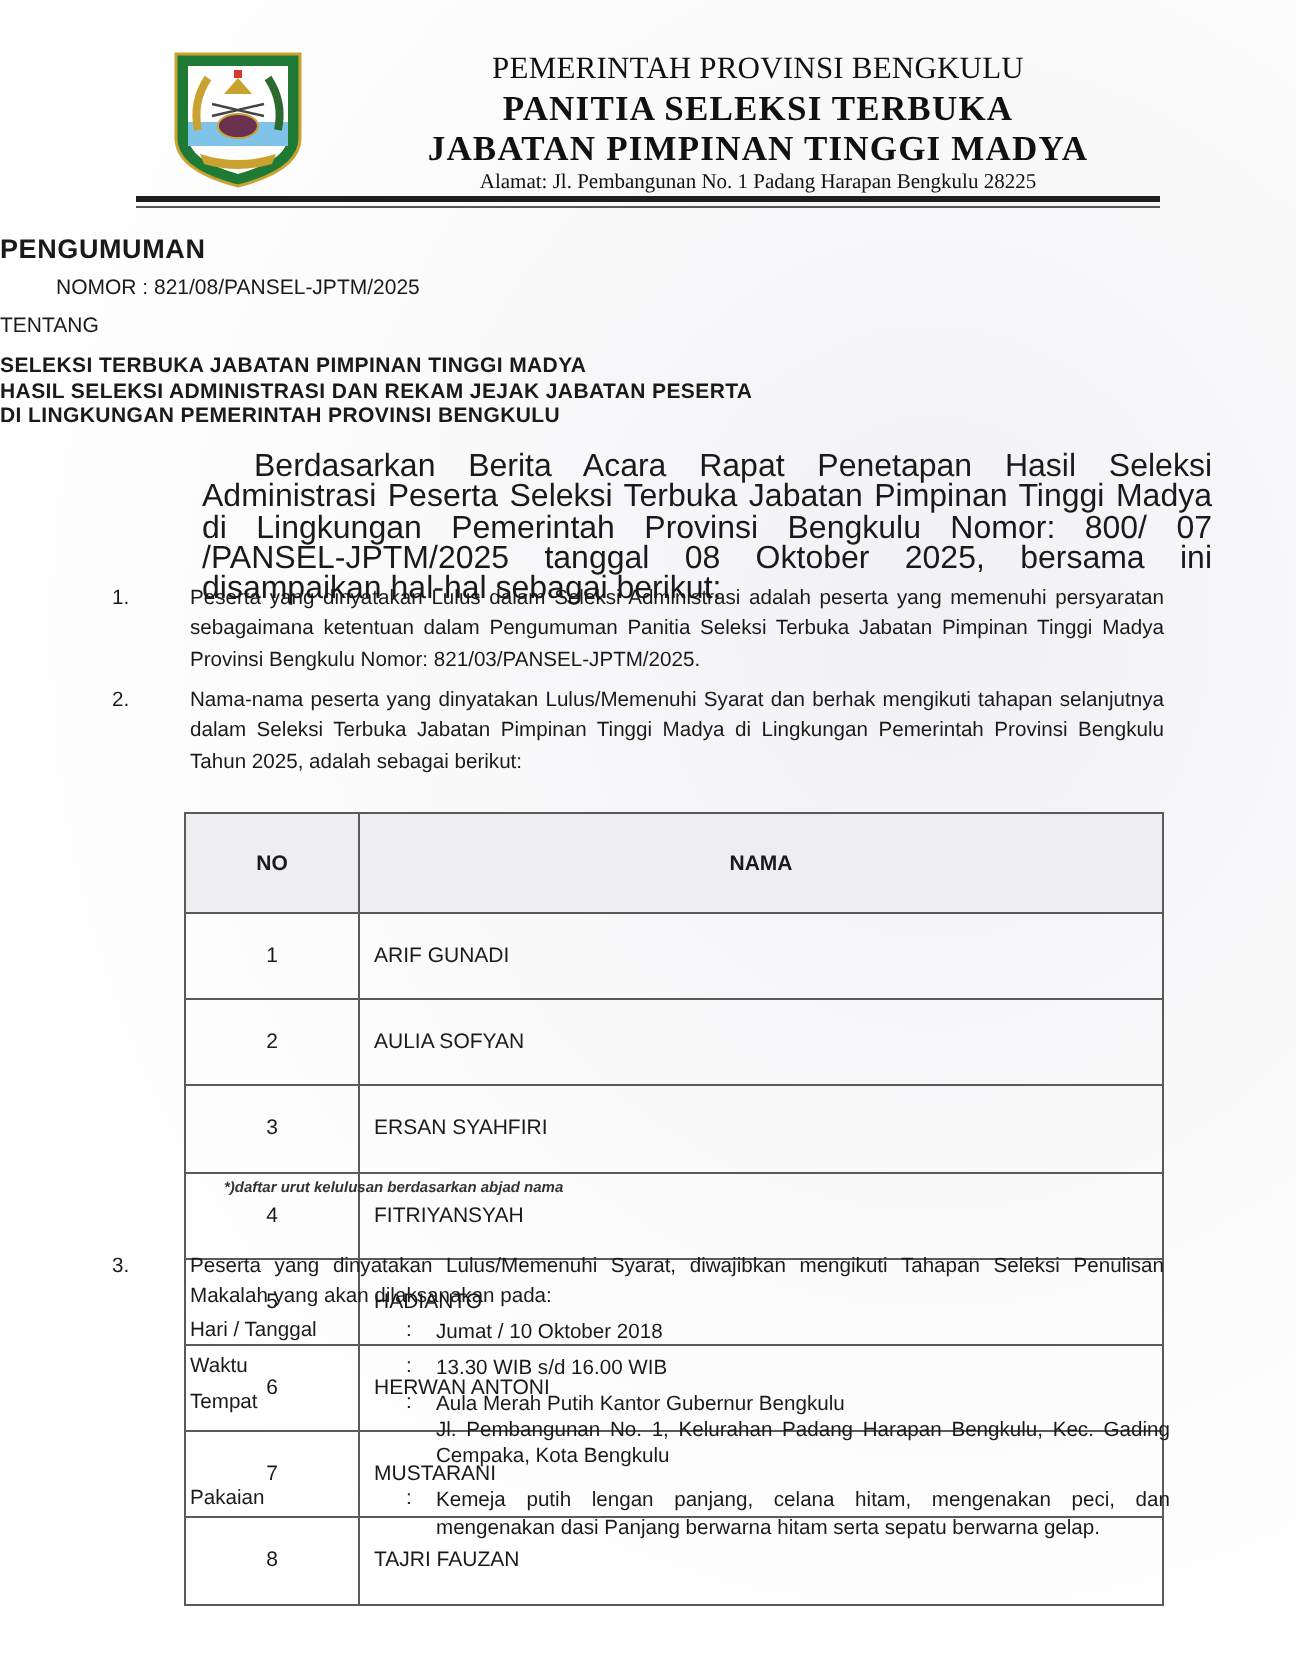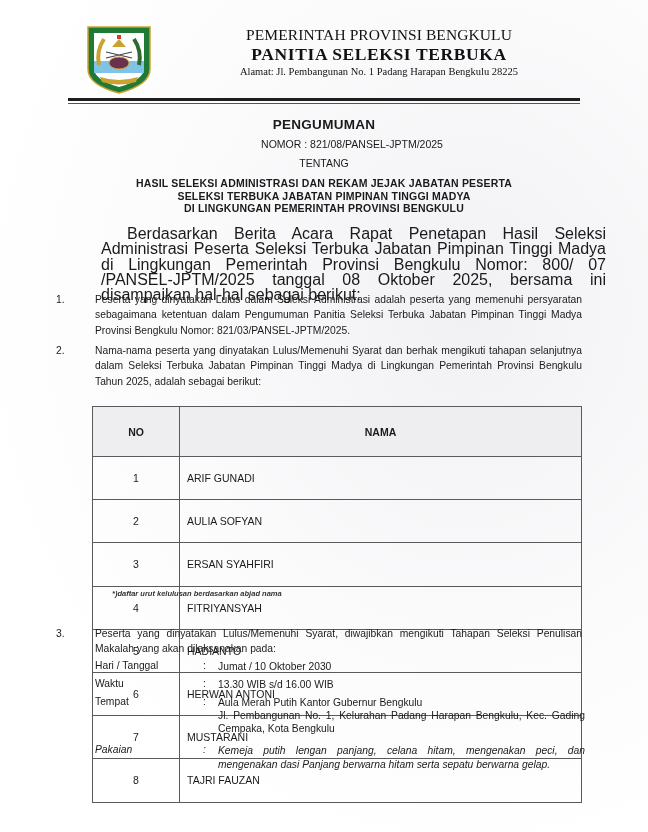--- a/index.html
+++ b/index.html
@@ -22,21 +22,21 @@
     position: absolute; left: 200px; top: 26px; width: 358px; text-align: center;
     font-family: "Liberation Serif", serif; color: #111;
   }
   .kop .l1 { font-size: 15.5px; letter-spacing: 0.1px; line-height: 18px; }
   .kop .l2 { font-size: 17.5px; font-weight: bold; line-height: 20px; letter-spacing: 0.6px; }
   .kop .l3 { font-size: 17.5px; font-weight: bold; line-height: 20px; letter-spacing: 0.6px; }
   .kop .l4 { font-size: 10.5px; line-height: 14px; margin-top: 1px; }
   .rule-thick { position: absolute; left: 68px; top: 98px; width: 512px; height: 3px; background: #1e1e1e; }
   .rule-thin  { position: absolute; left: 68px; top: 103px; width: 512px; height: 1px; background: #555; }
 
-  .center { position: absolute; left: 0; width: 648px; text-align: center; }
+  .center { position: absolute; left: 0; width: 648px; }
   .title { top: 117px; font-size: 13.5px; font-weight: bold; letter-spacing: 0.3px; }
   .nomor { top: 138px; font-size: 10.5px; padding-left: 28px; }
   .tentang { top: 157px; font-size: 10.5px; }
   .subject { top: 177px; font-size: 10.5px; font-weight: bold; line-height: 12.5px; letter-spacing: 0.2px; }
 
   .para {
     position: absolute; left: 65px; width: 505px; font-size: 16px; line-height: 15.3px;
     text-align: justify; text-align-last: left; margin-left: 36px;
   }
   .para.intro { top: 226px; text-indent: 26px; }
@@ -85,31 +85,32 @@
       <rect x="31" y="10" width="4" height="4" fill="#d43a2a"></rect>
       <ellipse cx="33" cy="38" rx="10" ry="6" fill="#6a3050" stroke="#c9a230" stroke-width="1"></ellipse>
       <path d="M20 27 L46 33 M46 27 L20 33" stroke="#444" stroke-width="1.2"></path>
       <path d="M14 52 Q33 58 52 52 L50 57 Q33 62 16 57 Z" fill="#c9a230"></path>
     </svg>
   </div>
 
   <div class="kop">
     <div class="l1">PEMERINTAH PROVINSI BENGKULU</div>
     <div class="l2">PANITIA SELEKSI TERBUKA</div>
+    <div class="l3">JABATAN PIMPINAN TINGGI MADYA</div>
     <div class="l4">Alamat: Jl. Pembangunan No. 1 Padang Harapan Bengkulu 28225</div>
   </div>
   <div class="rule-thick"></div>
   <div class="rule-thin"></div>
 
   <div class="center title">PENGUMUMAN</div>
   <div class="center nomor">NOMOR : 821/08/PANSEL-JPTM/2025</div>
   <div class="center tentang">TENTANG</div>
   <div class="center subject">
+    <div>SELEKSI TERBUKA JABATAN PIMPINAN TINGGI MADYA</div>
     <div>HASIL SELEKSI ADMINISTRASI DAN REKAM JEJAK JABATAN PESERTA</div>
-    <div>SELEKSI TERBUKA JABATAN PIMPINAN TINGGI MADYA</div>
     <div>DI LINGKUNGAN PEMERINTAH PROVINSI BENGKULU</div>
   </div>
 
   <div class="para intro">Berdasarkan Berita Acara Rapat Penetapan Hasil Seleksi Administrasi Peserta Seleksi Terbuka Jabatan Pimpinan Tinggi Madya di Lingkungan Pemerintah Provinsi Bengkulu Nomor: 800/ 07 /PANSEL-JPTM/2025 tanggal 08 Oktober 2025, bersama ini disampaikan hal-hal sebagai berikut:</div>
 
   <div class="item item1">
     <span class="num">1.</span>
     <div class="txt">Peserta yang dinyatakan Lulus dalam Seleksi Administrasi adalah peserta yang memenuhi persyaratan sebagaimana ketentuan dalam Pengumuman Panitia Seleksi Terbuka Jabatan Pimpinan Tinggi Madya Provinsi Bengkulu Nomor: 821/03/PANSEL-JPTM/2025.</div>
   </div>
 
@@ -164,35 +165,35 @@
 
   <div class="item item3">
     <span class="num">3.</span>
     <div class="txt">Peserta yang dinyatakan Lulus/Memenuhi Syarat, diwajibkan mengikuti Tahapan Seleksi Penulisan Makalah yang akan dilaksanakan pada:</div>
   </div>
 
   <div class="sched">
     <div class="srow">
       <span class="lbl">Hari / Tanggal</span>
       <span class="colon">:</span>
-      <div class="val">Jumat / 10 Oktober 2030</div>
+      <div class="val">Jumat / 10 Oktober 2018</div>
     </div>
     <div class="srow">
       <span class="lbl">Waktu</span>
       <span class="colon">:</span>
       <div class="val">13.30 WIB s/d 16.00 WIB</div>
     </div>
     <div class="srow">
       <span class="lbl">Tempat</span>
       <span class="colon">:</span>
       <div class="val">
         <div>Aula Merah Putih Kantor Gubernur Bengkulu</div>
         <div>Jl. Pembangunan No. 1, Kelurahan Padang Harapan Bengkulu, Kec. Gading Cempaka, Kota Bengkulu</div>
       </div>
     </div>
-    <div class="srow" style="margin-top:9px;font-style:italic;">
+    <div class="srow" style="margin-top:9px;">
       <span class="lbl">Pakaian</span>
       <span class="colon">:</span>
       <div class="val">Kemeja putih lengan panjang, celana hitam, mengenakan peci, dan mengenakan dasi Panjang berwarna hitam serta sepatu berwarna gelap.</div>
     </div>
   </div>
 
 </div>
 
 </body></html>

